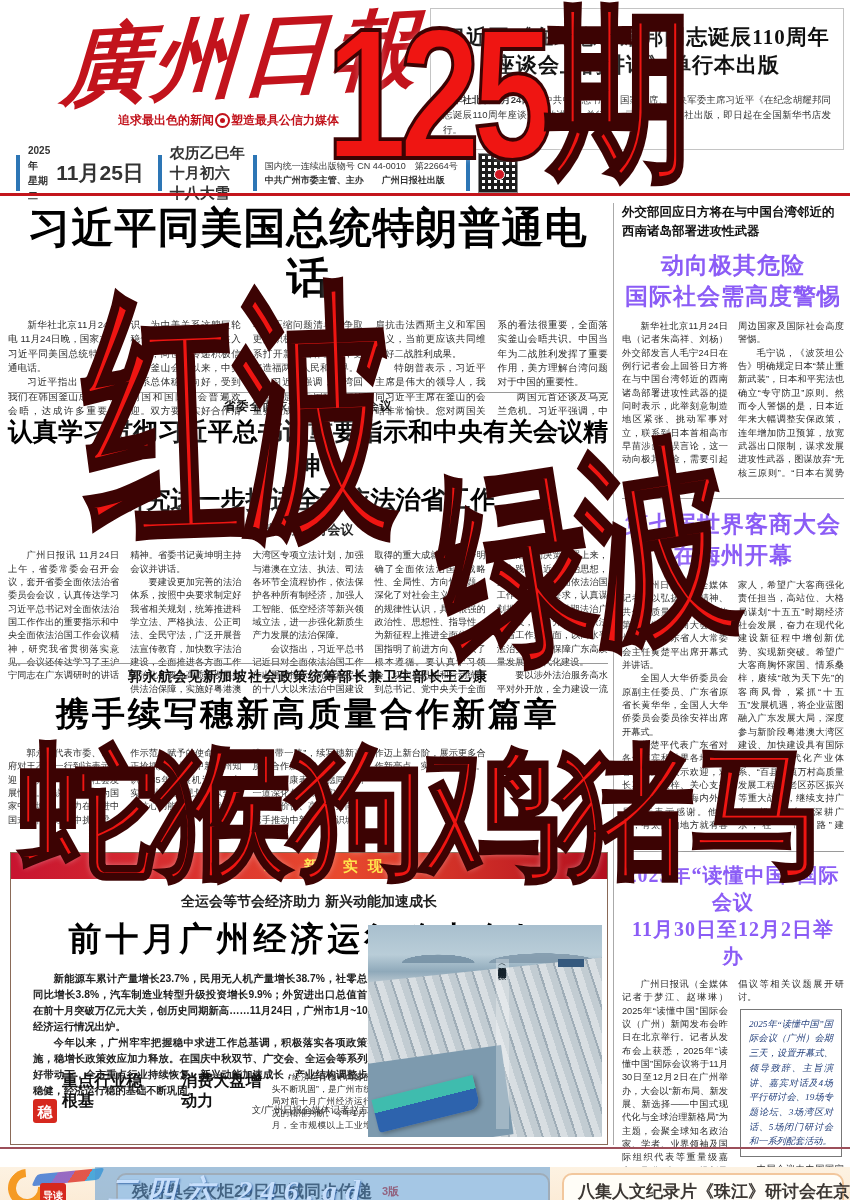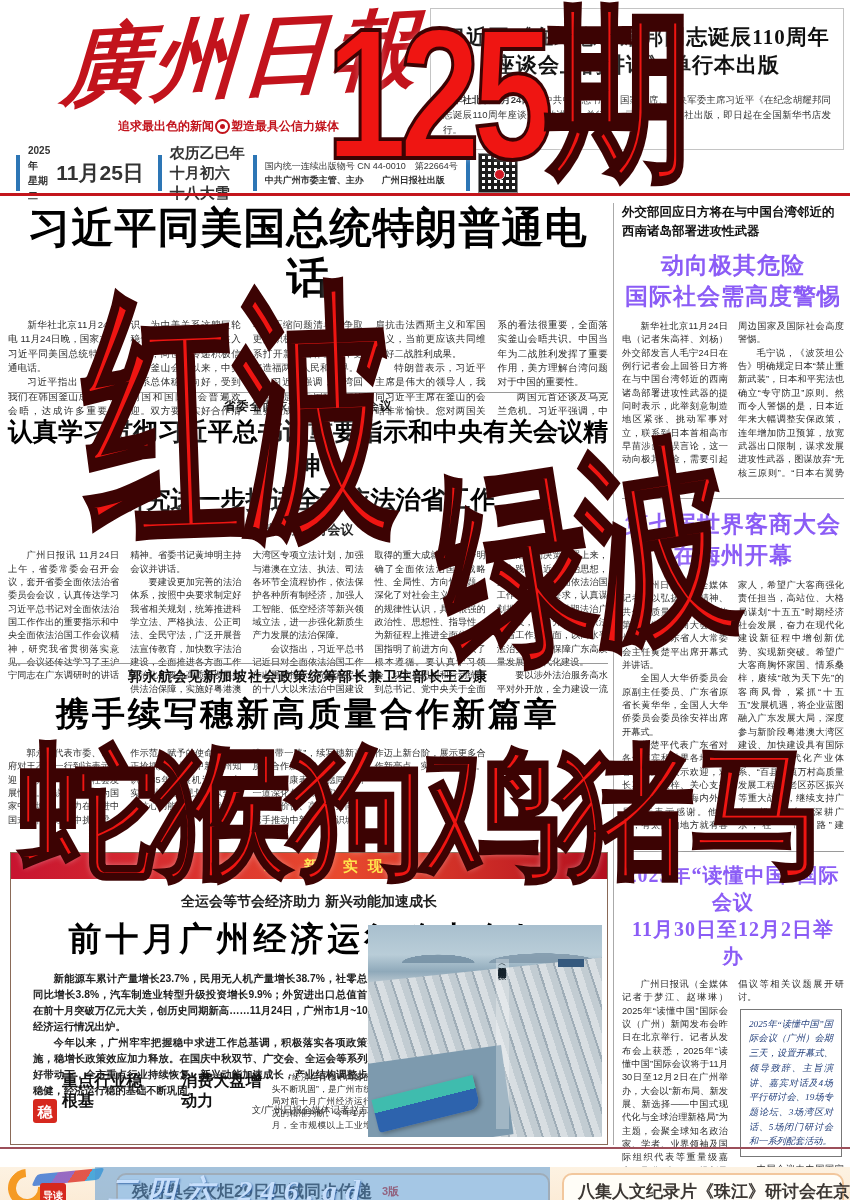--- a/index.html
+++ b/index.html
@@ -11,21 +11,21 @@
   }
   
   .masthead { position:absolute; left:0; top:0; width:850px; height:197px; }
   .mast-logo {
     position:absolute; left:62px; top:2px; width:380px;
     font-family:"Liberation Serif",serif; font-style:italic; font-weight:bold;
     font-size:86px; line-height:1.3; color:#c2131c; letter-spacing:4px;
     transform:rotate(-3deg) skewX(-6deg); white-space:nowrap;
   }
   .mast-tagline {
-    position:absolute; left:118px; top:118px; width:300px; display:flex; align-items:center; gap:1px;
+    position:absolute; left:118px; top:112px; width:300px; display:flex; align-items:center; gap:1px;
     color:#c2131c; font-size:12px; font-weight:bold; white-space:nowrap;
   }
   .circle-logo { display:inline-block; width:15px; height:15px; border:2px solid #c2131c; border-radius:50%;
     position:relative; }
   .circle-logo::after { content:""; position:absolute; left:3px; top:3px; width:5px; height:5px;
     background:#c2131c; border-radius:50%; }
   .date-row {
     position:absolute; left:8px; top:152px; width:418px; height:42px;
     display:flex; align-items:center; color:#333;
   }

